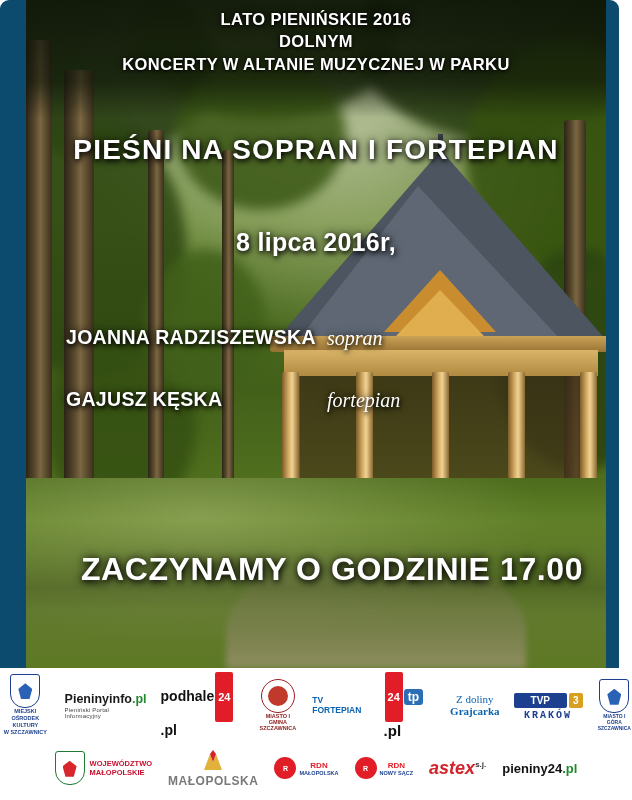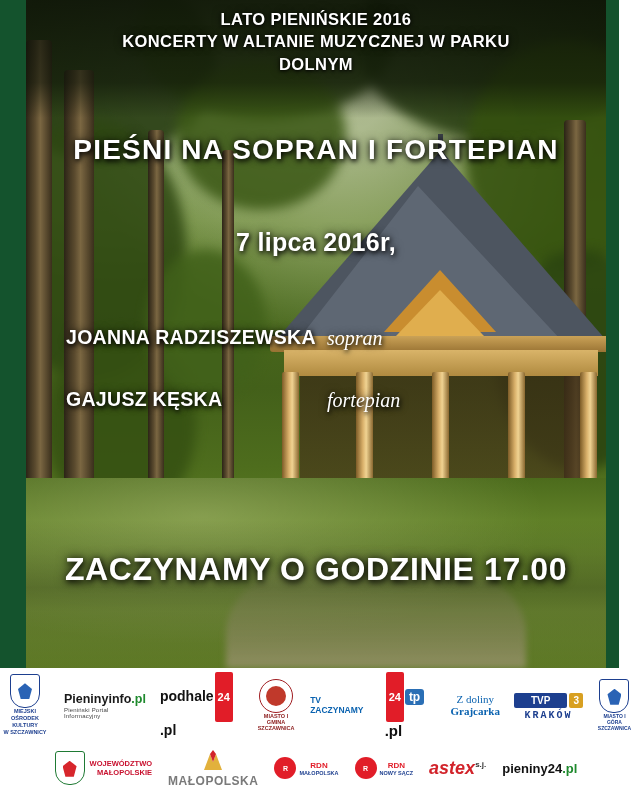--- a/index.html
+++ b/index.html
@@ -5,21 +5,22 @@
   * { box-sizing: border-box; margin: 0; padding: 0; }
   html, body {
     width: 632px; height: 800px;
     background: #ffffff;
     font-family: "Liberation Sans", sans-serif;
     overflow: hidden;
   }
   .poster {
     position: relative;
     width: 619px; height: 800px;
-    background: #14532d;
+    background: #0c4a6e;
+    border-radius: 9px;
   }
 
   
   .photo {
     position: absolute;
     left: 26px; top: 0; width: 580px; height: 668px;
     overflow: hidden;
     background:
       
       radial-gradient(circle at 54% 12%, rgba(255,255,235,0.55) 0 8%, rgba(255,255,235,0) 40%),
@@ -163,20 +164,21 @@
     font-family: "Liberation Serif", serif; font-style: italic;
     font-size: 20px; color: #fff;
     text-shadow: 1px 2px 4px rgba(0,0,0,.95), 0 0 9px rgba(0,0,0,.75);
     margin-left: 15px;
   }
   .prow:nth-child(1) .prole { left: 286px; }
   .prow:nth-child(2) .prole { left: 286px; }
   .t-time {
     top: 551px; font-size: 32px; font-weight: bold; letter-spacing: .6px;
     text-shadow: 1px 2px 6px rgba(0,0,0,.95), 0 0 12px rgba(0,0,0,.8);
+    margin-left: 16px;
   }
 
   
   .sponsors {
     position: absolute; left: 0; top: 668px; width: 632px; height: 132px;
     background: #ffffff;
   }
   .srow { position: absolute; left: 0; width: 632px; display: flex; align-items: center; justify-content: center; }
   .srow1 { top: 4px; height: 66px; gap: 14px; }
   .srow2 { top: 72px; height: 56px; gap: 16px; }
@@ -193,21 +195,21 @@
   .badge-tp { display:inline-block; background:#2a6fb5; color:#fff; font-weight:bold; font-size:12px; padding:1px 4px; border-radius:3px; }
   .lbl-24tp { font-size: 15px; font-weight: bold; color: #111; }
   .lbl-tvp { font-size: 10px; font-weight: bold; color: #fff; background: #1d3f8f; padding: 2px 17px; border-radius: 2px; }
   .tvp3 { color: #fff; background: #d8a021; padding: 2px 4px; border-radius: 2px; margin-left: 2px; }
   .lbl-krakow { font-size: 10px; color: #1d3f8f; font-weight: bold; letter-spacing: 2px; margin-top: 2px; font-family: Liberation Mono, monospace; }
   .lbl-astex { font-size: 18px; font-weight: bold; color: #d2232a; font-style: italic; }
   .lbl-astex sup { font-size: 8px; color: #333; font-style: normal; }
   .lbl-pieniny24 { font-size: 13px; font-weight: bold; color: #111; }
   .lbl-pieniny24 .pl { color: #1f8a2e; }
   .lbl-malopolska { font-size: 12px; font-weight: bold; color: #7a7a7a; letter-spacing: .5px; }
-  .lbl-woj { font-size: 7.5px; font-weight: bold; color: #c8102e; line-height: 1.25; text-align: right; }
+  .lbl-woj { font-size: 7.5px; font-weight: bold; color: #c8102e; line-height: 1.25; text-align: left; }
   .lbl-tvszcz { font-size: 8.5px; font-weight: bold; color: #0b63b0; }
   .lbl-zdoliny { font-family: "Liberation Serif", serif; font-size: 11px; color: #0b63b0; line-height: 1.1; text-align: center; }
   .lbl-mok { font-size: 5.5px; color: #1d3f8f; font-weight: bold; text-align: center; line-height: 1.3; }
   .lbl-szczawnica { font-size: 5.5px; color: #8a1a1a; font-weight: bold; text-align:center; }
   .lbl-mg { font-size: 5px; color: #1d3f8f; font-weight: bold; text-align:center; line-height:1.2;}
   .lbl-rdn { font-size: 8px; font-weight: bold; color: #e11d28; text-align:center; }
   .lbl-rdn small { display:block; color:#1d3f8f; font-size:5.5px; }
 
   .crest {
     width: 30px; height: 34px; border: 1.4px solid #1d3f8f; border-radius: 3px 3px 14px 14px;
@@ -273,27 +275,27 @@
 
     <div class="lawn"></div>
     <div class="path"></div>
 
     <div class="topband" style="left:0;"></div>
     <div class="shadeband" style="left:0;"></div>
   </div>
 
   <div class="txt t-head1">
     <div>LATO PIENIŃSKIE 2016</div>
+    <div>DOLNYM</div>
     <div>KONCERTY W ALTANIE MUZYCZNEJ W PARKU</div>
-    <div>DOLNYM</div>
   </div>
 
   <div class="txt t-title">PIEŚNI  NA  SOPRAN  I  FORTEPIAN</div>
 
-  <div class="txt t-date">7 lipca 2016r,</div>
+  <div class="txt t-date">8 lipca 2016r,</div>
 
   <div class="performers">
     <div class="prow">
       <span class="pname">JOANNA RADZISZEWSKA</span>
       <span class="prole">sopran</span>
     </div>
     <div class="prow">
       <span class="pname">GAJUSZ KĘSKA</span>
       <span class="prole">fortepian</span>
     </div>
@@ -331,21 +333,21 @@
         <div class="circ red">
           <div style="width:20px;height:20px;border-radius:50%;background:#c0392b;"></div>
         </div>
         <div class="lbl-szczawnica">
           <span>MIASTO I GMINA</span><br>
           <span>SZCZAWNICA</span>
         </div>
       </div>
 
       <div class="sp">
-        <div class="lbl-tvszcz">TV ZACZYNAMY</div>
+        <div class="lbl-tvszcz">TV FORTEPIAN</div>
       </div>
 
       <div class="sp">
         <div class="lbl-24tp">
           <span class="badge24">24</span><span class="badge-tp">tp</span><span>.pl</span>
         </div>
       </div>
 
       <div class="sp">
         <div class="lbl-zdoliny">

